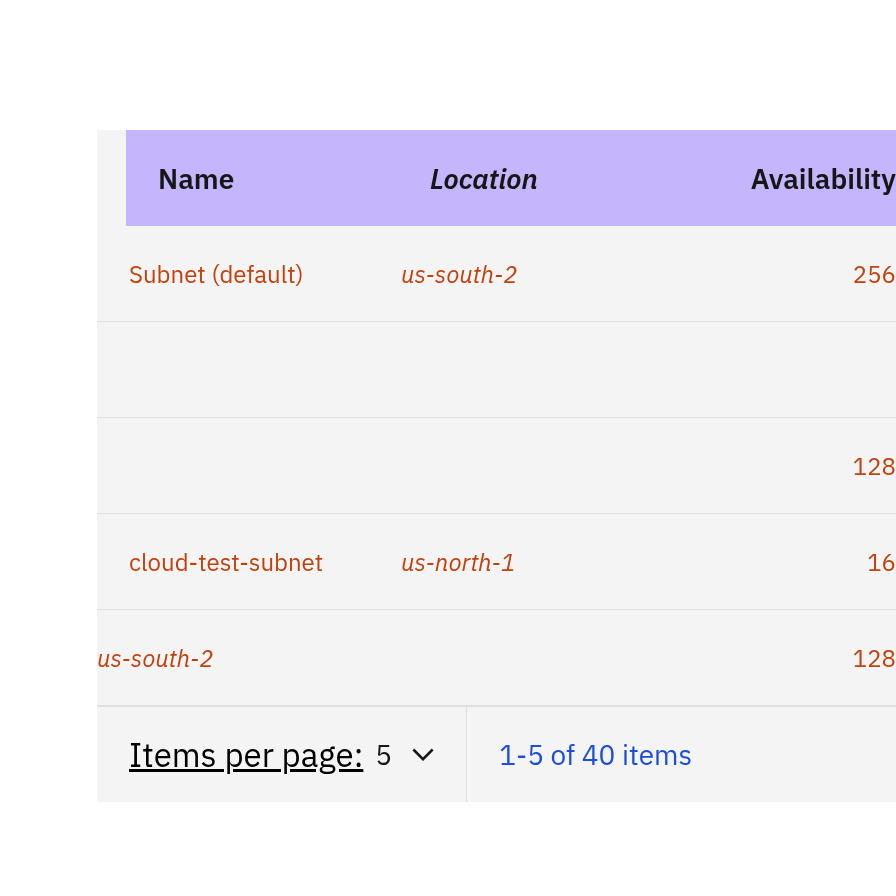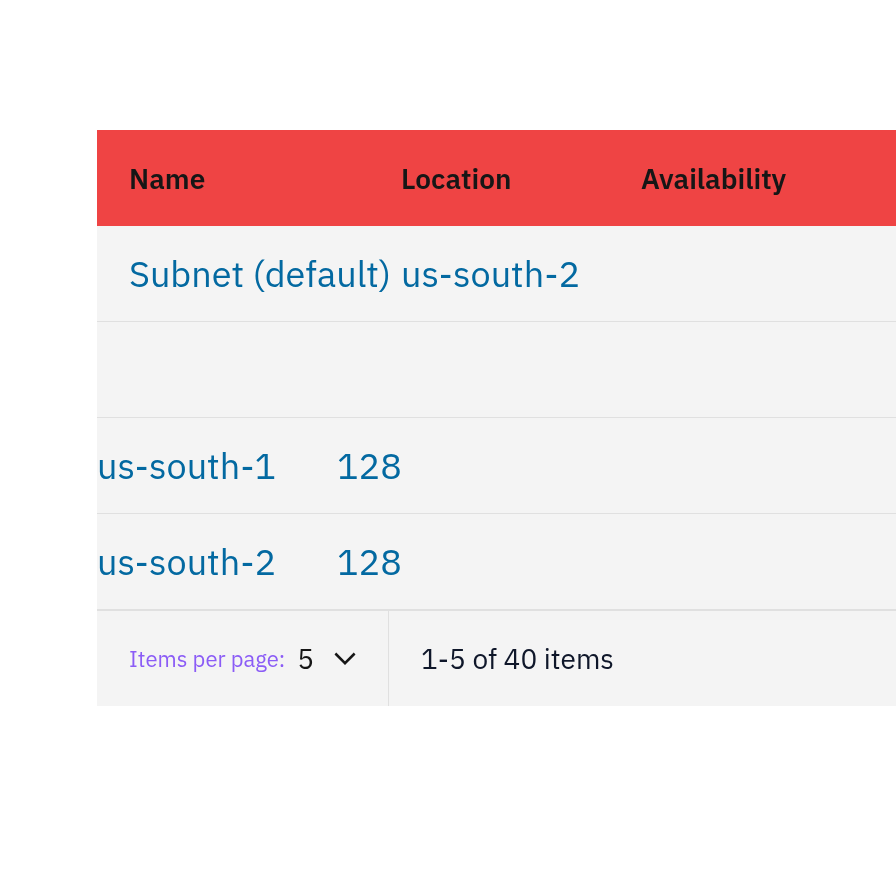--- a/index.html
+++ b/index.html
@@ -16,116 +16,125 @@
     }
     .table-container {
       position: absolute;
       left: 97px;
       top: 130px;
       right: 0;
       background: #f4f4f4;
     }
     .table-header {
       display: flex;
-      background: #ef4444;
+      background: #c4b5fd;
       height: 96px;
       align-items: center;
+      margin-left: 29px;
     }
     .col-name {
       width: 304px;
       padding-left: 32px;
     }
     .col-location {
       width: 240px;
+      font-style: italic;
     }
     .col-availability {
       flex: 1;
+      text-align: right;
     }
     .header-cell {
       font-size: 28px;
       font-weight: 600;
       color: #161616;
     }
     .table-row {
       display: flex;
       height: 96px;
       align-items: center;
       background: #f4f4f4;
       border-bottom: 1px solid #e0e0e0;
     }
     .table-row:last-child {
       border-bottom: none;
     }
     .cell {
-      font-size: 36px;
+      font-size: 24px;
       font-weight: 400;
-      color: #0369a1;
+      color: #c2410c;
     }
     .pagination {
       display: flex;
       height: 96px;
       align-items: center;
       background: #f4f4f4;
       border-top: 1px solid #e0e0e0;
     }
     .items-per-page {
       display: flex;
       align-items: center;
       padding-left: 32px;
       padding-right: 32px;
       border-right: 1px solid #e0e0e0;
       height: 100%;
       gap: 4px;
     }
     .items-per-page-label {
-      font-size: 22px;
-      color: #8b5cf6;
+      font-size: 33px;
+      color: #000000;
       font-weight: 400;
+      text-decoration: underline;
     }
     .items-per-page-value {
       font-size: 28px;
       color: #161616;
       font-weight: 400;
       margin-left: 8px;
     }
     .chevron-down {
       margin-left: 16px;
       display: flex;
       align-items: center;
     }
     .items-range {
       padding-left: 32px;
       font-size: 28px;
-      color: #0f172a;
+      color: #1d4ed8;
       font-weight: 400;
     }
   </style>
 </head>
 <body>
 
 <div class="table-container">
   <div class="table-header">
     <div class="header-cell col-name">Name</div>
     <div class="header-cell col-location">Location</div>
     <div class="header-cell col-availability">Availability</div>
   </div>
 
   <div class="table-row">
     <div class="cell col-name">Subnet (default)</div>
     <div class="cell col-location">us-south-2</div>
+    <div class="cell col-availability">256</div>
   </div>
 
   <div class="table-row">
   </div>
 
   <div class="table-row">
-    <div class="cell col-location">us-south-1</div>
     <div class="cell col-availability">128</div>
   </div>
 
+  <div class="table-row">
+    <div class="cell col-name">cloud-test-subnet</div>
+    <div class="cell col-location">us-north-1</div>
+    <div class="cell col-availability">16</div>
+  </div>
 
   <div class="table-row">
     <div class="cell col-location">us-south-2</div>
     <div class="cell col-availability">128</div>
   </div>
 
   <div class="pagination">
     <div class="items-per-page">
       <span class="items-per-page-label">Items per page:</span>
       <span class="items-per-page-value">5</span>

